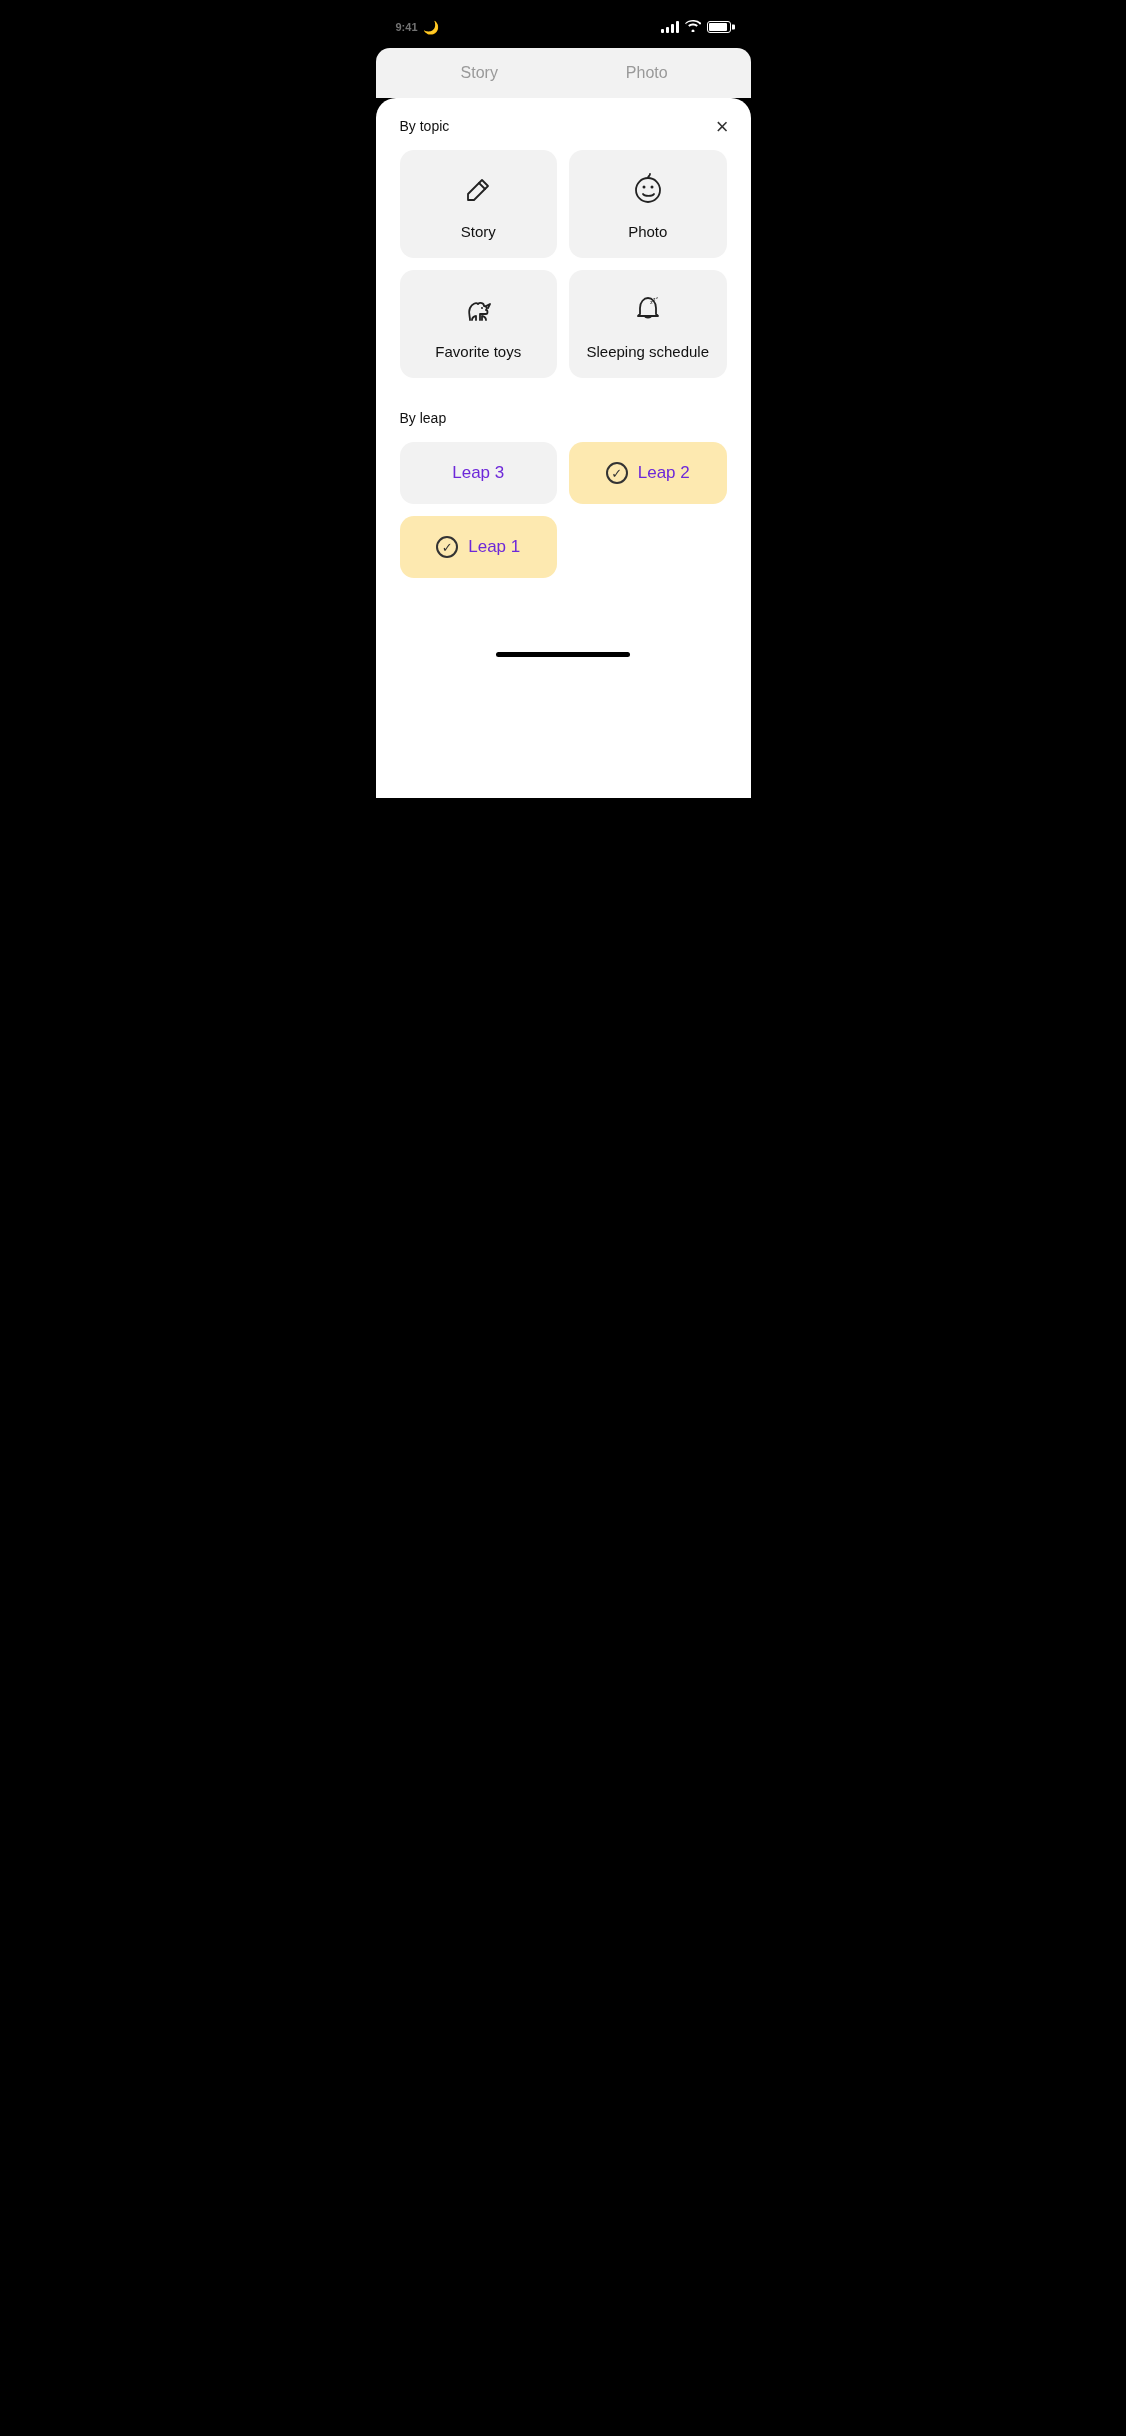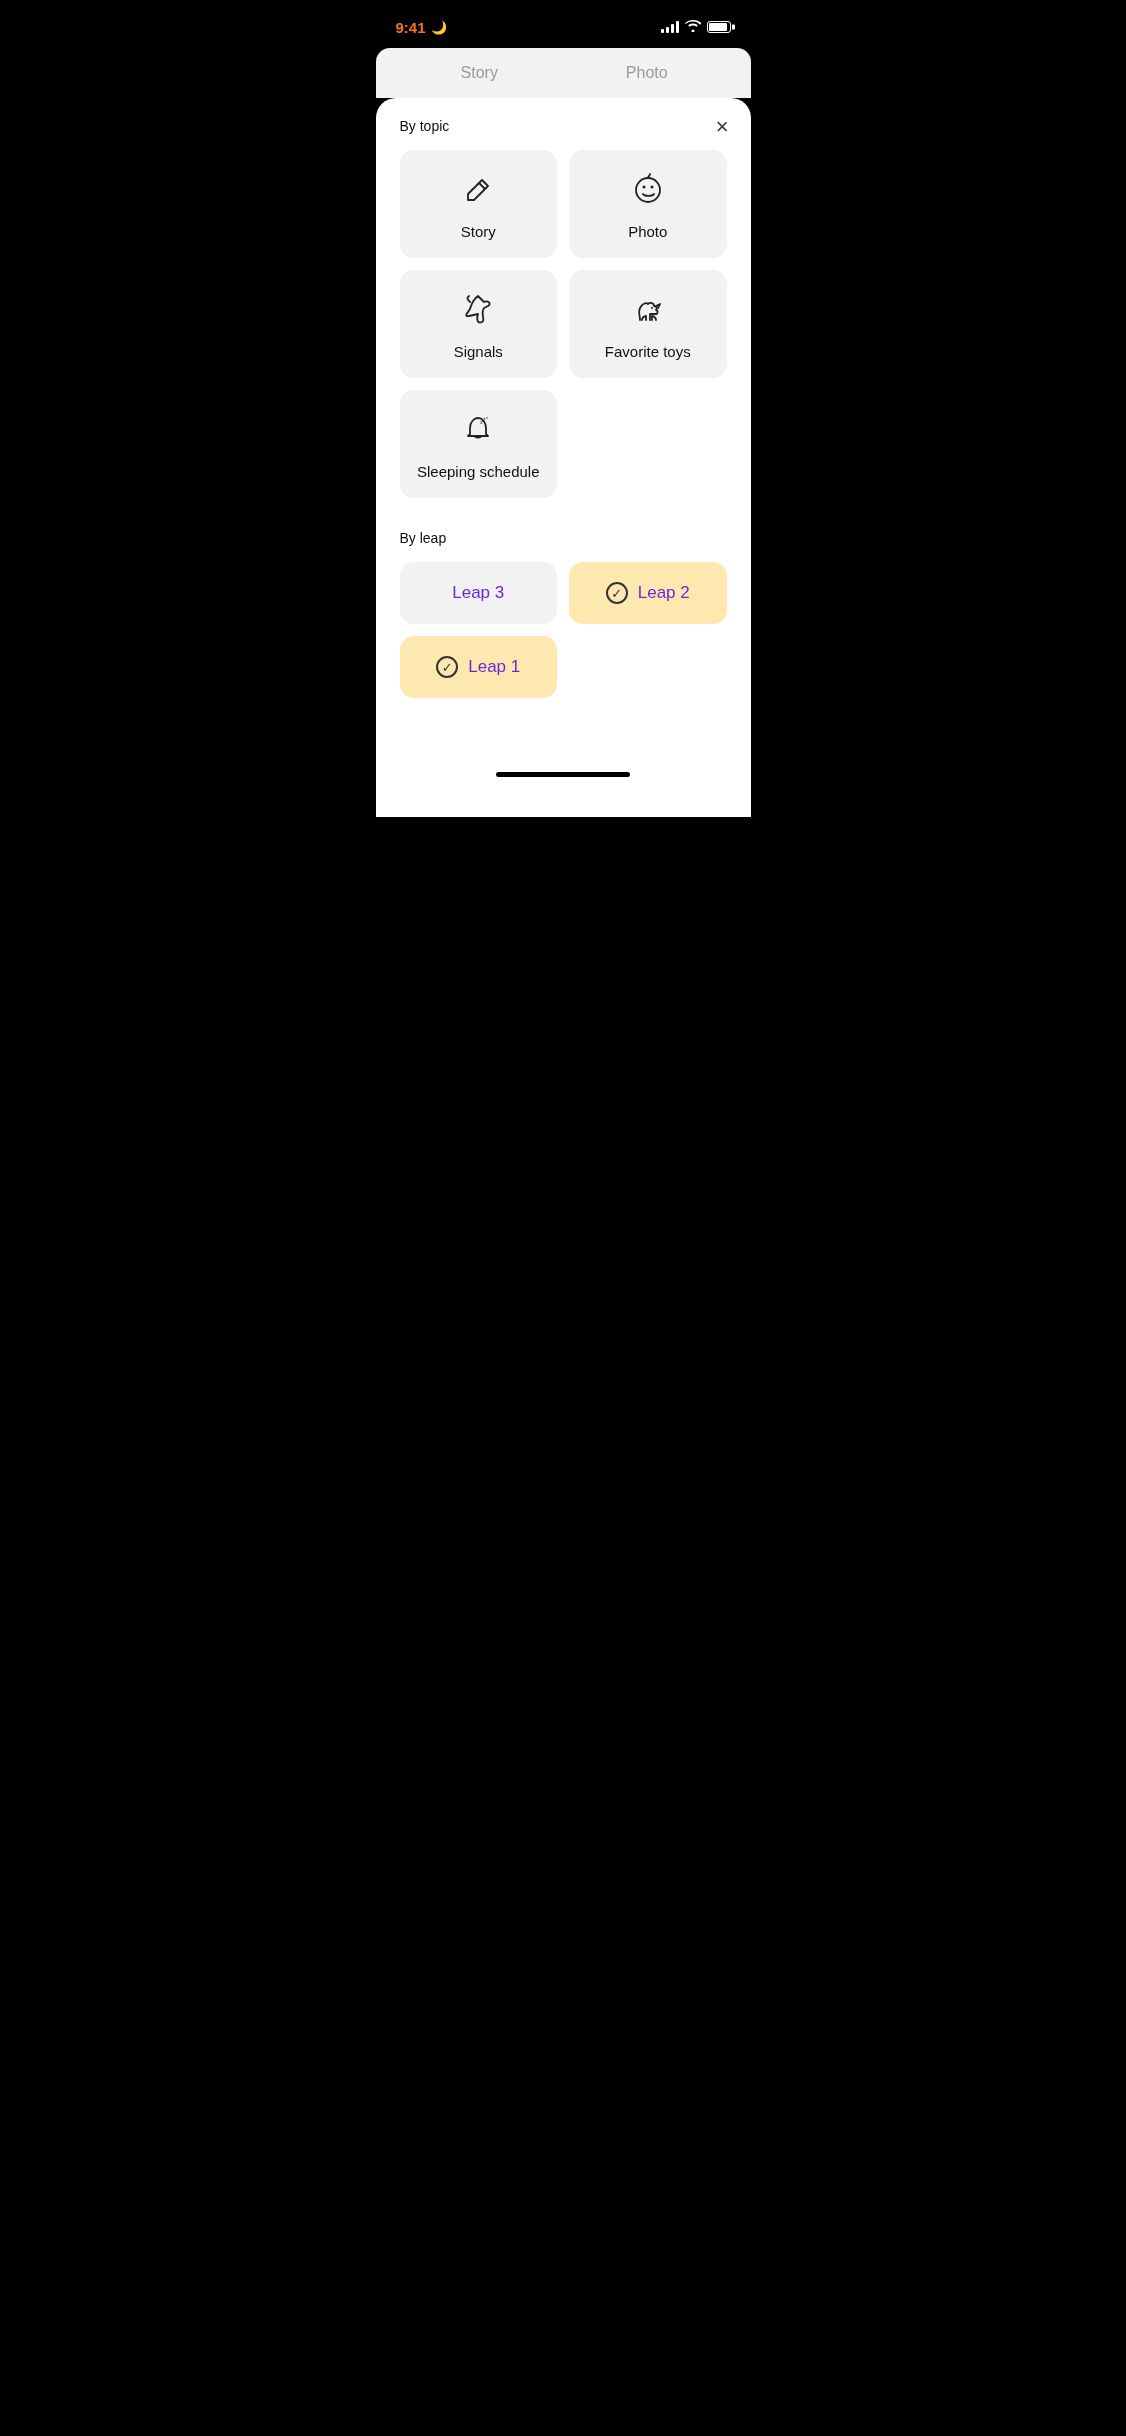--- a/index.html
+++ b/index.html
@@ -22,23 +22,23 @@
       background: #000;
       color: #fff;
       display: flex;
       justify-content: space-between;
       align-items: center;
       padding: 14px 20px 8px 20px;
       height: 48px;
     }
 
     .status-time {
-      font-size: 15px;
+      font-size: 11px;
       font-weight: 600;
-      color: #f97316;
+      color: #737373;
     }
 
     .status-icons {
       display: flex;
       align-items: center;
       gap: 6px;
     }
 
     .signal-bars {
       display: flex;
@@ -300,29 +300,20 @@
             <circle cx="18" cy="18" r="12"></circle>
             <circle cx="14" cy="15" r="1.5" fill="#222" stroke="none"></circle>
             <circle cx="22" cy="15" r="1.5" fill="#222" stroke="none"></circle>
             <path d="M13 22c1.3 2.5 9.7 2.5 11 0" stroke-linecap="round"></path>
             <path d="M18 6c0-2 2-2 2-4" stroke-linecap="round"></path>
           </svg>
         </div>
         <span class="topic-label">Photo</span>
       </div>
 
-      <div class="topic-card">
-        <div class="topic-icon">
-          <svg viewBox="0 0 36 36" fill="none" stroke="#222" stroke-width="1.8">
-            <path d="M18 4 C10 10 12 16 8 20 C6 22 5 25 9 24 L18 22 C16 28 18 32 22 30 C26 28 20 22 24 16 L28 14 C32 12 28 8 24 10 Z" stroke-linejoin="round" stroke-linecap="round"></path>
-            <path d="M10 10 C8 8 6 6 9 4" stroke-linecap="round"></path>
-          </svg>
-        </div>
-        <span class="topic-label">Signals</span>
-      </div>
 
 
       <div class="topic-card">
         <div class="topic-icon">
           <svg viewBox="0 0 36 36" fill="none" stroke="#222" stroke-width="1.8">
             <path d="M10 28 C10 24 8 20 10 16 C12 12 16 10 18 12 C20 10 24 11 24 14 C26 14 28 16 26 18 C28 18 28 22 26 22 L20 22 L20 28" stroke-linecap="round" stroke-linejoin="round"></path>
             <path d="M16 28 L16 24 C14 24 12 26 12 28" stroke-linecap="round" stroke-linejoin="round"></path>
             <path d="M22 28 L22 24 C24 24 26 26 26 28" stroke-linecap="round" stroke-linejoin="round"></path>
             <circle cx="22" cy="16" r="1" fill="#222" stroke="none"></circle>
             <path d="M26 14 L30 12 L28 16" stroke-linecap="round" stroke-linejoin="round"></path>

